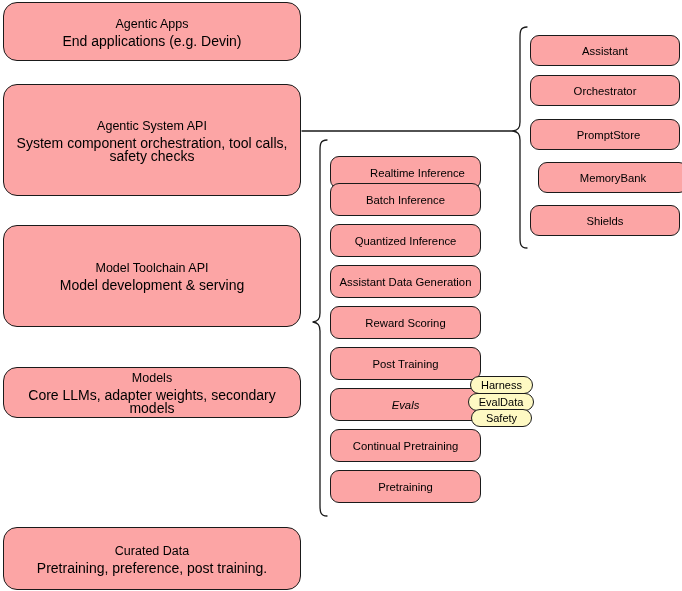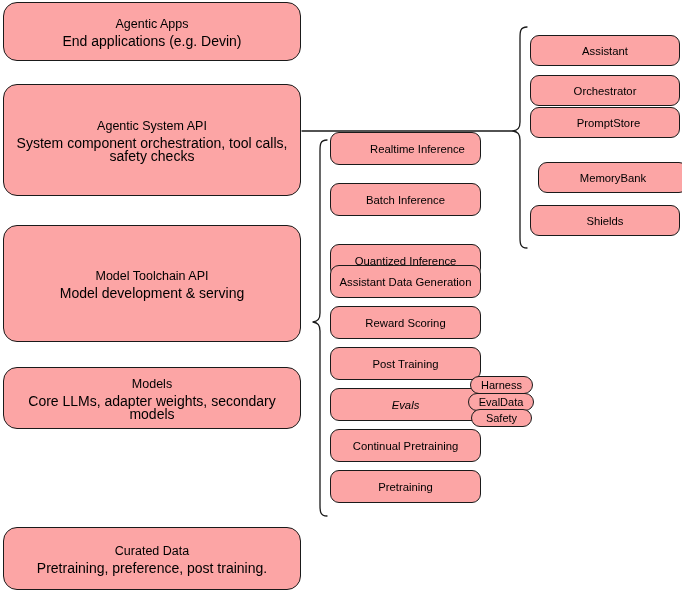--- a/index.html
+++ b/index.html
@@ -63,21 +63,21 @@
     left: 530px;
     width: 150px;
     height: 31px;
     font-size: 11.3px;
   }
   
   .pill {
     position: absolute;
     box-sizing: border-box;
     border: 1.3px solid #1a1a1a;
-    background: #fca5a5;
+    background: #fef9c3;
     border-radius: 999px;
     display: flex;
     align-items: center;
     justify-content: center;
     font-size: 11px;
     line-height: 1;
     color: #000;
   }
   svg.deco {
     position: absolute;
@@ -124,43 +124,43 @@
   <div class="box layer" style="top:2px; height:59px;">
     <div class="title">Agentic Apps</div>
     <div class="sub">End applications (e.g. Devin)</div>
   </div>
 
   <div class="box layer" style="top:84px; height:112px;">
     <div class="title">Agentic System API</div>
     <div class="sub">System component orchestration, tool calls, safety checks</div>
   </div>
 
-  <div class="box layer" style="top:225px; height:117px;">
+  <div class="box layer" style="top:225px; height:102px;">
     <div class="title">Model Toolchain API</div>
     <div class="sub">Model development &amp; serving</div>
   </div>
 
-  <div class="box layer" style="top:367px; height:62px;">
+  <div class="box layer" style="top:367px; height:51px;">
     <div class="title">Models</div>
     <div class="sub">Core LLMs, adapter weights, secondary models</div>
   </div>
 
 
   <div class="box layer" style="top:527px; height:63px;">
     <div class="title">Curated Data</div>
     <div class="sub">Pretraining, preference, post training.</div>
   </div>
 
-  <div class="box mid" style="top:132px;padding-left:24px;">
+  <div class="box mid" style="top:156px;padding-left:24px;">
     <span>Realtime Inference</span>
   </div>
   <div class="box mid" style="top:183px;">
     <span>Batch Inference</span>
   </div>
-  <div class="box mid" style="top:224px;margin-top:20px;">
+  <div class="box mid" style="top:224px;">
     <span>Quantized Inference</span>
   </div>
   <div class="box mid" style="top:265px;">
     <span>Assistant Data Generation</span>
   </div>
   <div class="box mid" style="top:306px;">
     <span>Reward Scoring</span>
   </div>
   <div class="box mid" style="top:347px;">
     <span>Post Training</span>
@@ -184,21 +184,21 @@
   <div class="pill" style="left:471px; top:409px; width:61px; height:18px;">
     <span>Safety</span>
   </div>
 
   <div class="box right" style="top:35px;justify-content:center;">
     <span>Assistant</span>
   </div>
   <div class="box right" style="top:75px;">
     <span>Orchestrator</span>
   </div>
-  <div class="box right" style="top:107px;padding-left:7px;">
+  <div class="box right" style="top:119px;padding-left:7px;">
     <span>PromptStore</span>
   </div>
   <div class="box right" style="top:162px;margin-left:8px;">
     <span>MemoryBank</span>
   </div>
   <div class="box right" style="top:205px;">
     <span>Shields</span>
   </div>
 
 </div>

